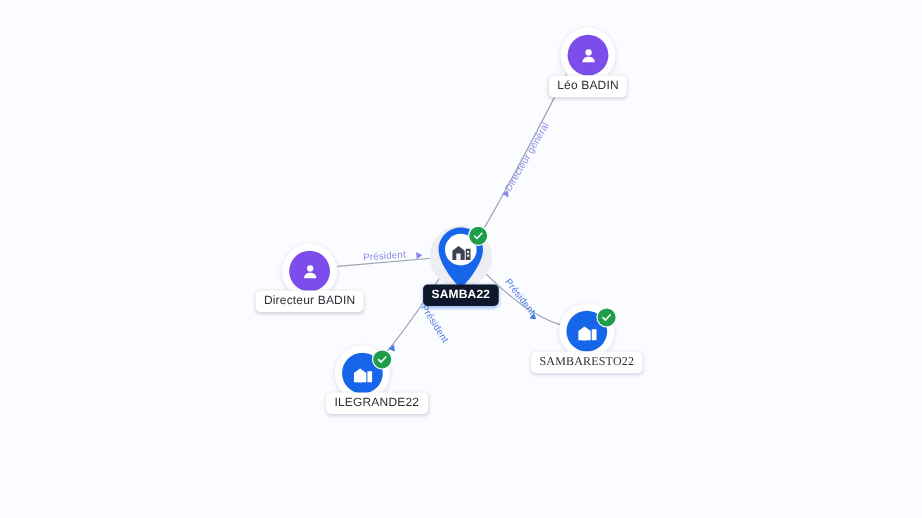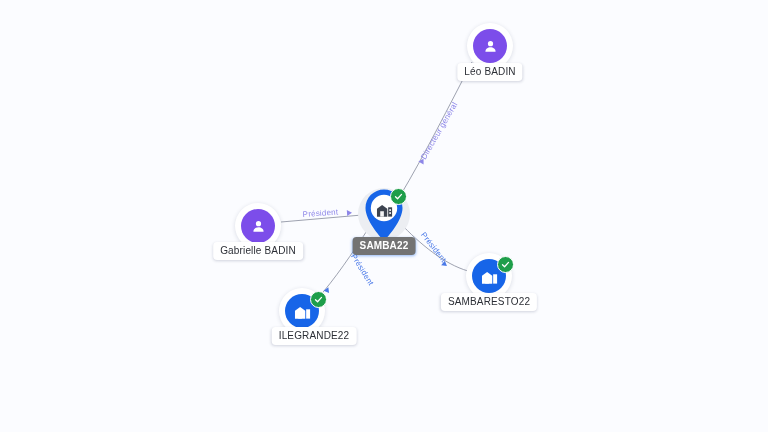--- a/index.html
+++ b/index.html
@@ -105,21 +105,21 @@
     font-size: 10px;
     line-height: 1;
     padding: 4px 7px;
     border-radius: 4px;
     background: #ffffff;
     color: #2c2f36;
     box-shadow: 0 1px 3px rgba(40,50,90,0.20);
     letter-spacing: 0.15px;
   }
   .node-label.selected {
-    background: #737373;
+    background: #0f172a;
     color: #ffffff;
     box-shadow: 0 1px 3px rgba(23,101,232,0.45);
     font-weight: bold;
   }
   
   .edge-label {
     position: absolute;
     white-space: nowrap;
     font-size: 8px;
     line-height: 1;
@@ -186,40 +186,40 @@
       <div class="node" style="left: 258px; top: 226px;">
         <div class="node-disc">
           <div class="node-inner inner-person" style="background: rgb(124, 77, 234);">
             <svg width="17" height="17" viewBox="0 0 24 24" aria-hidden="true">
               <circle cx="12" cy="8" r="3.7" fill="#ffffff"></circle>
               <path d="M4.8 19.5c0-4.1 3.3-6.3 7.2-6.3s7.2 2.2 7.2 6.3z" fill="#ffffff"></path>
             </svg>
           </div>
         </div>
       </div>
-      <div class="node-label" style="left: 258px; top: 242px;">Gabrielle BADIN</div>
+      <div class="node-label" style="left: 258px; top: 242px;">Directeur BADIN</div>
       <div class="node" style="left: 489px; top: 276px;">
         <div class="node-disc">
           <div class="node-inner inner-company" style="background: rgb(23, 101, 232);">
             <svg width="19" height="19" viewBox="0 0 24 24" aria-hidden="true">
               <path d="M2.5 21V11.2L9 6.4l6.5 4.8V21z" fill="#ffffff"></path>
               <path d="M16.6 21V9.2h5V21z" fill="#ffffff"></path>
               <rect x="6.6" y="14.2" width="4.6" height="6.8" fill="#ffffff" opacity="0.95"></rect>
               <rect x="18" y="11.6" width="2.2" height="2.2" fill="#ffffff" opacity="0.95"></rect>
               <rect x="18" y="15.4" width="2.2" height="2.2" fill="#ffffff" opacity="0.95"></rect>
             </svg>
           </div>
         </div>
         <div class="badge-check badge-company">
           <svg width="9" height="9" viewBox="0 0 24 24" aria-hidden="true">
             <path d="M4 12.5 L9.5 18 L20 6.5" fill="none" stroke="#ffffff" stroke-width="3.4" stroke-linecap="round" stroke-linejoin="round"></path>
           </svg>
         </div>
       </div>
-      <div class="node-label" style="left: 489px; top: 293px;">SAMBARESTO22</div>
+      <div class="node-label" style="left: 489px; top: 293px; font-family: Liberation Serif, serif;">SAMBARESTO22</div>
       <div class="node" style="left: 302px; top: 311px;">
         <div class="node-disc">
           <div class="node-inner inner-company" style="background: rgb(23, 101, 232);">
             <svg width="19" height="19" viewBox="0 0 24 24" aria-hidden="true">
               <path d="M2.5 21V11.2L9 6.4l6.5 4.8V21z" fill="#ffffff"></path>
               <path d="M16.6 21V9.2h5V21z" fill="#ffffff"></path>
               <rect x="6.6" y="14.2" width="4.6" height="6.8" fill="#ffffff" opacity="0.95"></rect>
               <rect x="18" y="11.6" width="2.2" height="2.2" fill="#ffffff" opacity="0.95"></rect>
               <rect x="18" y="15.4" width="2.2" height="2.2" fill="#ffffff" opacity="0.95"></rect>
             </svg>

